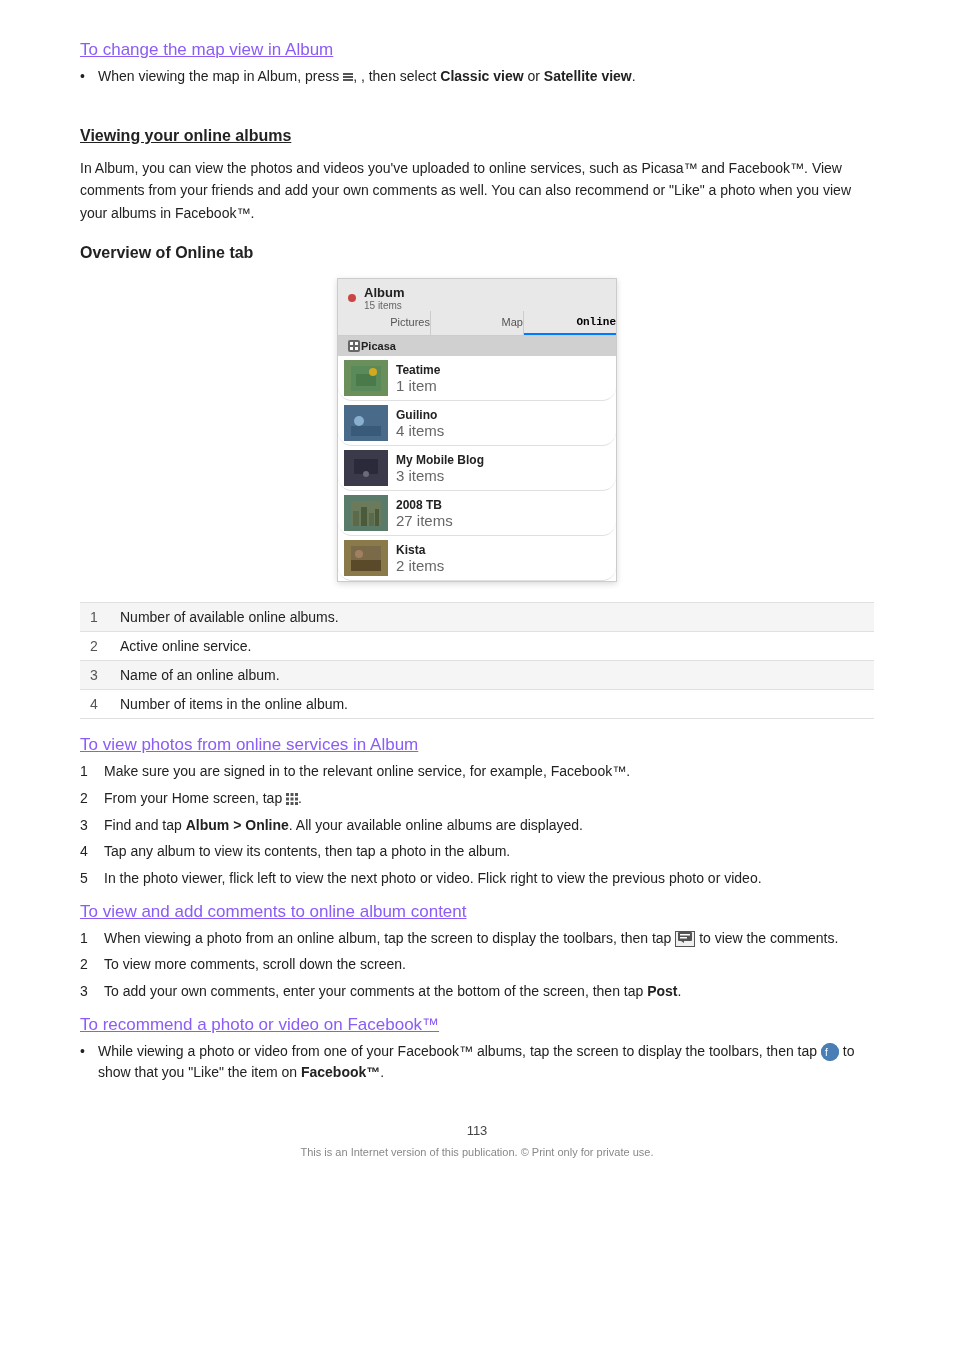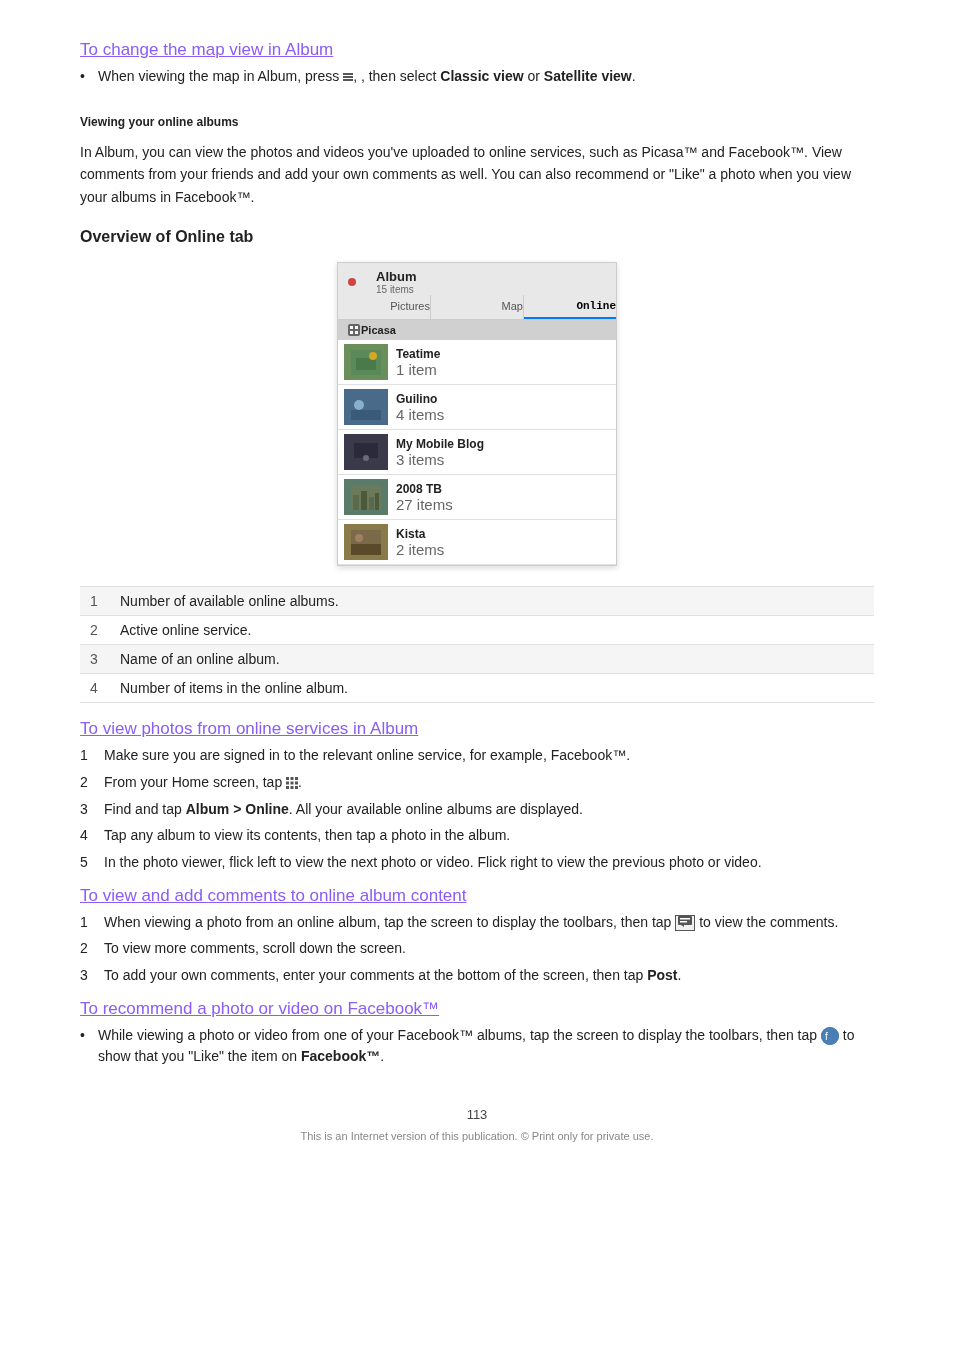--- a/index.html
+++ b/index.html
@@ -33,23 +33,24 @@
     }
 
     .bullet-list li::before {
       content: "•";
       position: absolute;
       left: 0;
       color: #222;
     }
 
     .section-title {
-      font-size: 12px;
+      font-size: 16px;
       font-weight: bold;
-      margin: 28px 0 12px 0;
+      margin: 40px 0 12px 0;
+      text-decoration: underline;
     }
 
     .section-subtitle {
       font-size: 16px;
       font-weight: bold;
       margin: 20px 0 12px 0;
     }
 
     .body-text {
       line-height: 1.6;
@@ -69,21 +70,21 @@
       border: 1px solid #ccc;
       box-shadow: 0 2px 6px rgba(0,0,0,0.15);
       font-size: 12px;
     }
 
     .phone-header {
       background: #e8e8e8;
       padding: 6px 10px 0 10px;
       display: flex;
       align-items: center;
-      gap: 16px;
+      gap: 4px;
     }
 
     .phone-header-title {
       font-weight: bold;
       font-size: 13px;
     }
 
     .phone-header-sub {
       font-size: 10px;
       color: #666;
@@ -116,20 +117,21 @@
       align-items: center;
       gap: 1px;
     }
 
     .phone-album-row {
       display: flex;
       align-items: center;
       border-bottom: 1px solid #e0e0e0;
       padding: 4px 6px;
       gap: 8px;
+      border-radius: 14px;
     }
 
     .album-thumb {
       width: 44px;
       height: 36px;
       background: #888;
       flex-shrink: 0;
       display: flex;
       align-items: center;
       justify-content: center;

